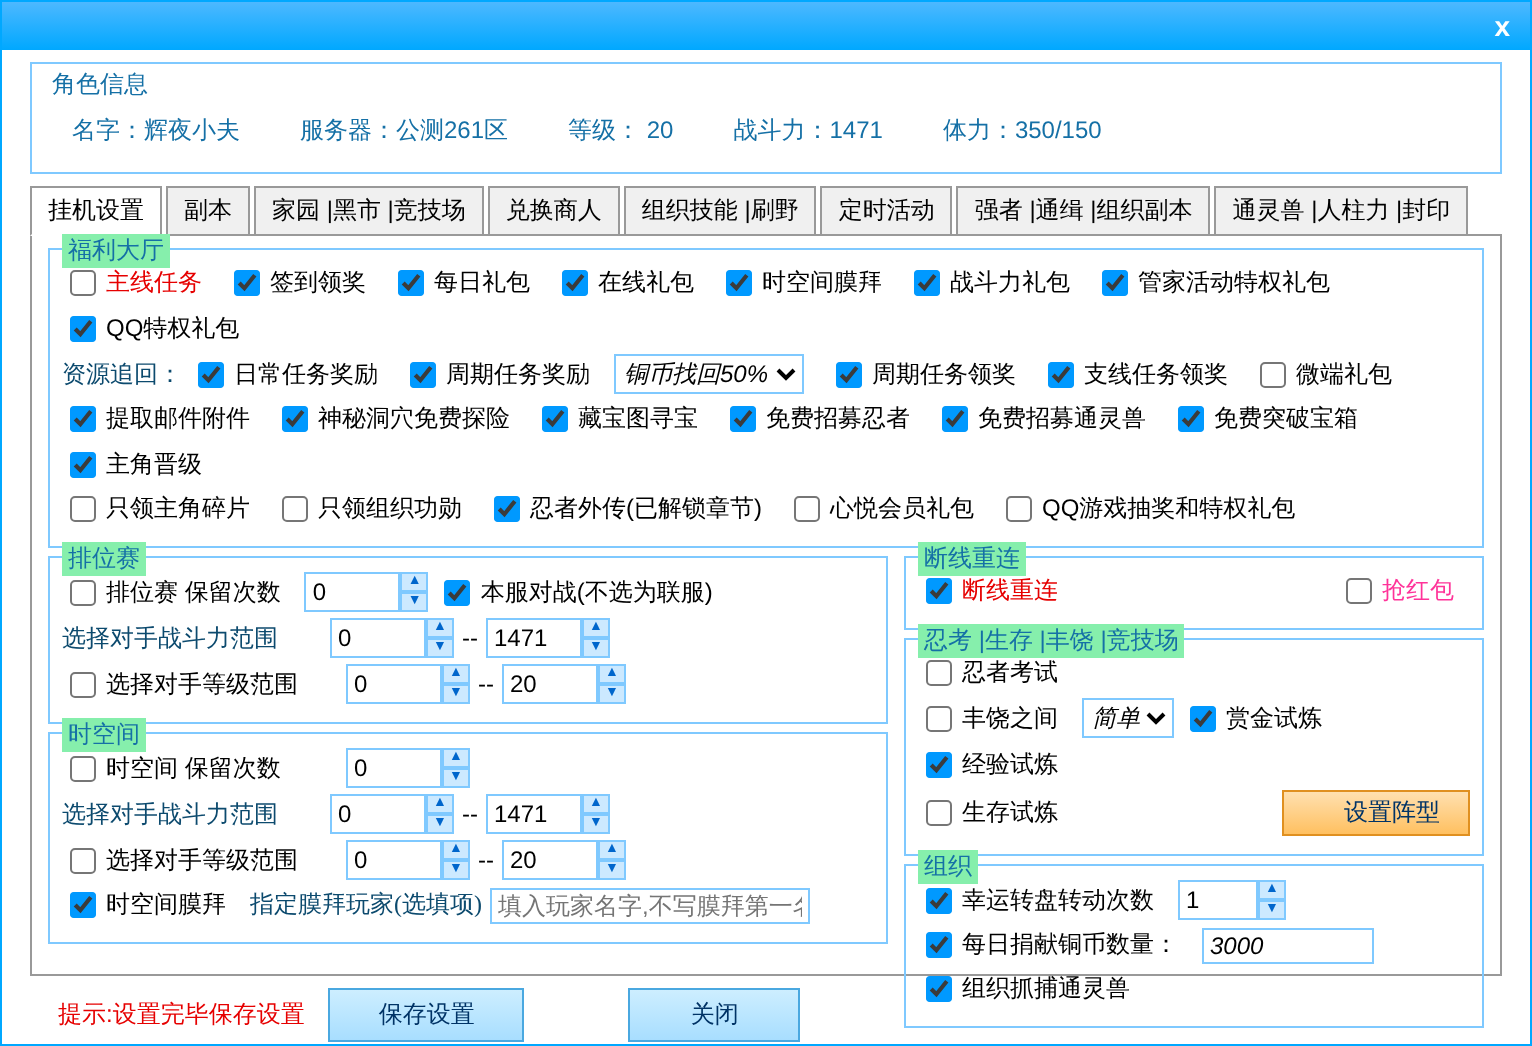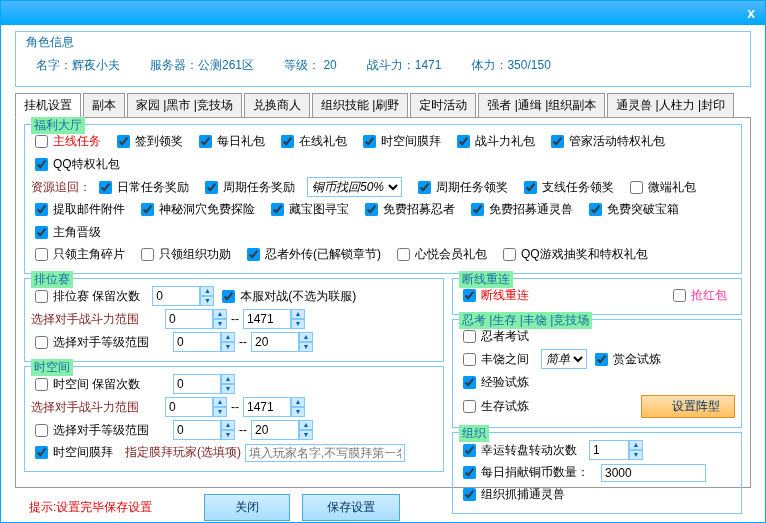--- a/index.html
+++ b/index.html
@@ -16,21 +16,21 @@
 .tab { padding: 3px 8px; border: 1px solid #999; border-bottom: none; background: #f0f0f0; margin-right: 2px; cursor: pointer; white-space: nowrap; }
 .tab.active { background: #fff; border-bottom: 1px solid #fff; margin-bottom: -1px; }
 .main { border: 1px solid #999; border-top: none; padding: 6px 8px; height: 370px; }
 .fieldset { border: 1px solid #7fc9ff; padding: 4px 6px 6px 6px; margin-bottom: 4px; position: relative; }
 .legend { position: absolute; top: -8px; left: 6px; background: #86efac; padding: 0 3px; color: #1570a6; font-size: 12px; }
 .row { display: flex; align-items: center; flex-wrap: wrap; gap: 4px; margin: 3px 0; }
 .chk { display: inline-flex; align-items: center; gap: 2px; margin-right: 8px; white-space: nowrap; }
 input[type=checkbox] { width: 13px; height: 13px; accent-color: #0099ff; }
 .txt-red { color: #e60000; }
 .txt-pink { color: #ff3399; }
-.lbl { color: #7f1d1d; white-space: nowrap; }
+.lbl { color: #0c4a6e; white-space: nowrap; font-family: Liberation Serif, serif; }
 input[type=text] { border: 1px solid #7fc9ff; height: 18px; padding: 0 3px; background: #fff; }
 select { border: 1px solid #7fc9ff; height: 20px; background: #fff; font-style: italic; }
 .spin { display: inline-flex; align-items: stretch; }
 .spin input { width: 48px; border: 1px solid #7fc9ff; height: 20px; padding: 0 3px; }
 .spin-btns { display: flex; flex-direction: column; }
 .spin-btns span { width: 14px; height: 10px; background: #cce9ff; border: 1px solid #7fc9ff; font-size: 7px; line-height: 8px; text-align: center; cursor: pointer; color: #0066cc; }
 .cols { display: flex; gap: 8px; }
 .col-l { flex: 0 0 420px; }
 .col-r { flex: 1; }
 .btn { background: linear-gradient(#cdeeff, #a8deff); border: 1px solid #4aa8e0; padding: 2px 14px; cursor: pointer; color: #003366; }
@@ -373,32 +373,32 @@
                     <span>▲</span>
                     <span>▼</span>
                   </span>
                 </span>
             </div>
             <div class="row">
               <label class="chk">
                   <input type="checkbox" checked="" style="">
                   <span>每日捐献铜币数量：</span>
                 </label>
-              <input type="text" style="width: 105px;" value="3000">
+              <input type="text" style="width: 86px; font-style: italic;" value="3000">
             </div>
             <div class="row">
               <label class="chk">
                   <input type="checkbox" checked="" style="">
                   <span>组织抓捕通灵兽</span>
                 </label>
             </div>
           </div>
         </div>
       </div>
     </div>
 
     <div class="footer">
       <span class="hint">提示:设置完毕保存设置</span>
+      <button class="btn" style="padding:4px 24px">保存设置</button>
       <button class="btn" style="padding:4px 30px;margin-left:40px">关闭</button>
-      <button class="btn" style="padding:4px 24px">保存设置</button>
     </div>
   </div>
 </div>
 
 </body></html>

